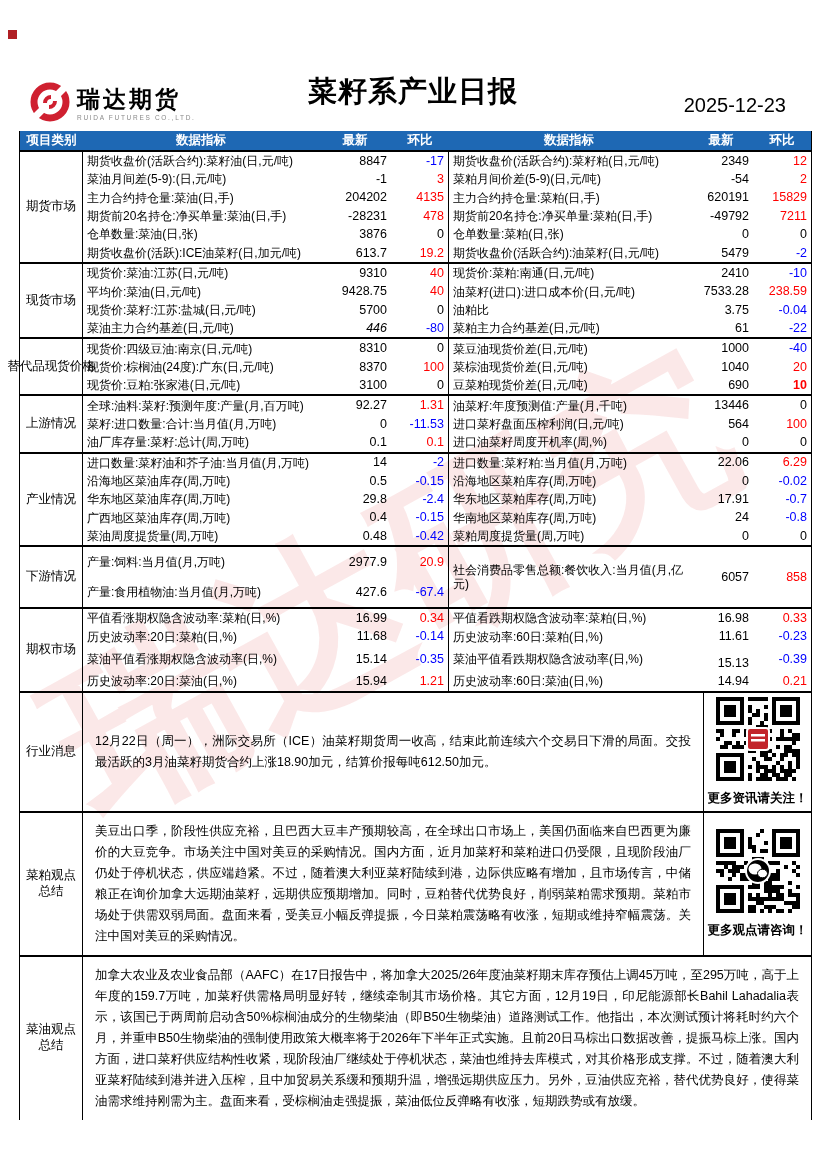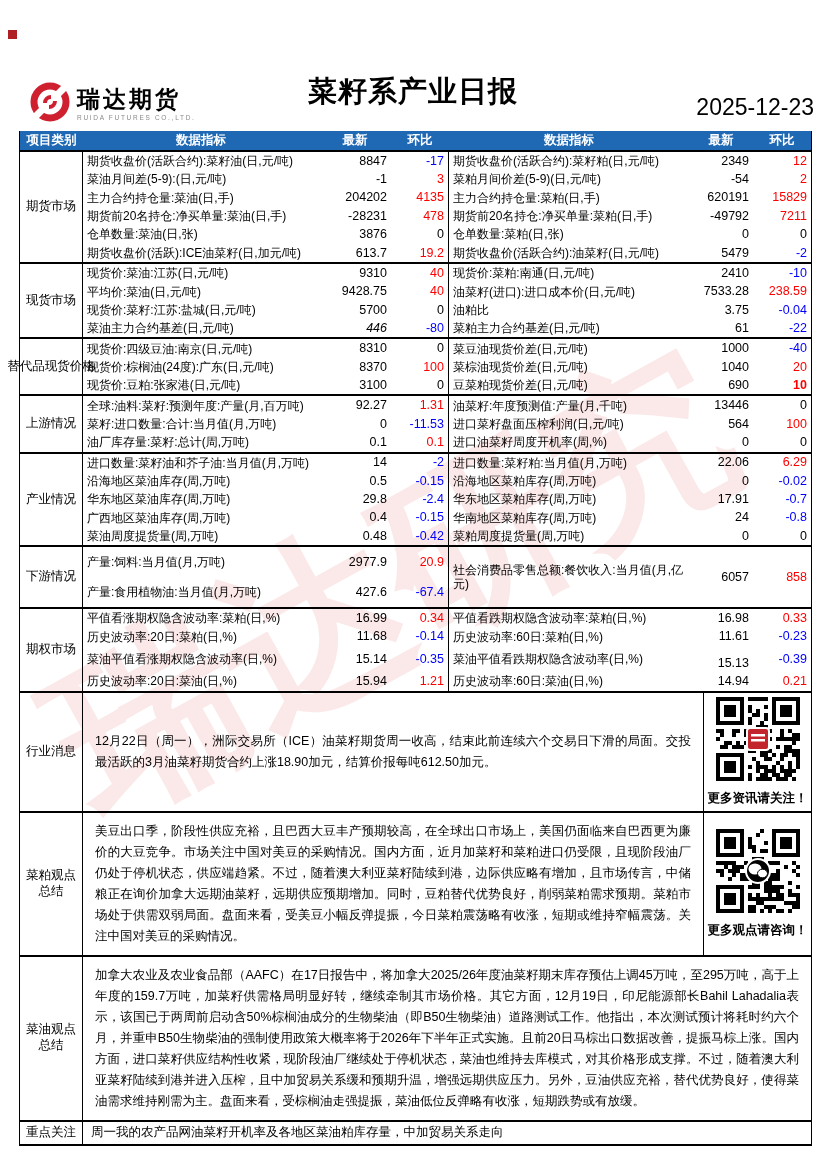--- a/index.html
+++ b/index.html
@@ -9,21 +9,21 @@
   .wm{position:absolute;left:0;top:0;width:826px;height:1169px;pointer-events:none;overflow:hidden;}
   .wm span{position:absolute;left:70px;top:640px;font-size:185px;font-weight:700;
            color:rgba(225,80,80,0.13);white-space:nowrap;transform:rotate(-29deg);transform-origin:left center;}
   
   .red-dot{position:absolute;left:8px;top:30px;width:9px;height:9px;background:#b01f24;}
   .brand{position:absolute;left:30px;top:82px;display:flex;align-items:center;gap:7px;}
   .brand-txt{display:flex;flex-direction:column;}
   .brand-cn{font-size:23px;font-weight:800;letter-spacing:3px;line-height:1.1;}
   .brand-en{font-size:6.5px;color:#8a8a8a;letter-spacing:1.7px;margin-top:2px;}
   .title{position:absolute;left:0;right:0;top:72px;text-align:center;font-size:29px;font-weight:900;letter-spacing:1px;}
-  .rpt-date{position:absolute;right:12px;top:94px;font-size:23px;}
+  .rpt-date{position:absolute;right:40px;top:94px;font-size:20px;}
   
   .tbl{position:absolute;left:19px;top:131px;width:791px;border-left:1px solid #000;border-right:1px solid #000;}
   .thead{display:grid;grid-template-columns:63px 236px 72px 58px 240px 64px 58px;background:#1e68b4;color:#fff;
          font-weight:bold;font-size:12.5px;height:19px;align-items:center;text-align:center;}
   .sect{border-top:2px solid #000;position:relative;}
   .sect.grid{display:grid;grid-template-columns:63px 236px 72px 58px 240px 64px 58px;}
   .sect.text{display:grid;}
   .sect.last{border-bottom:2.5px solid #000;}
   .cat{grid-column:1;border-right:1px solid #000;display:flex;align-items:center;justify-content:center;
        text-align:center;font-size:12.5px;line-height:1.25;padding:0 1px;}
@@ -544,19 +544,15 @@
                 <ellipse cx="39" cy="40" rx="6.5" ry="5.5" fill="#fff"></ellipse>
                 <ellipse cx="46.5" cy="44.5" rx="5" ry="4.3" fill="#fff" stroke="#000" stroke-width="1"></ellipse>
               </svg></div>
             <div class="qr-label">更多观点请咨询！</div>
           </div>
         </div>
         <div class=" sect text" style="grid-template-columns: 63px 728px; grid-template-rows: minmax(139px, auto);">
           <div class="cat">菜油观点总结</div>
           <div class="t-text">加拿大农业及农业食品部（AAFC）在17日报告中，将加拿大2025/26年度油菜籽期末库存预估上调45万吨，至295万吨，高于上年度的159.7万吨，加菜籽供需格局明显好转，继续牵制其市场价格。其它方面，12月19日，印尼能源部长Bahil Lahadalia表示，该国已于两周前启动含50%棕榈油成分的生物柴油（即B50生物柴油）道路测试工作。他指出，本次测试预计将耗时约六个月，并重申B50生物柴油的强制使用政策大概率将于2026年下半年正式实施。且前20日马棕出口数据改善，提振马棕上涨。国内方面，进口菜籽供应结构性收紧，现阶段油厂继续处于停机状态，菜油也维持去库模式，对其价格形成支撑。不过，随着澳大利亚菜籽陆续到港并进入压榨，且中加贸易关系缓和预期升温，增强远期供应压力。另外，豆油供应充裕，替代优势良好，使得菜油需求维持刚需为主。盘面来看，受棕榈油走强提振，菜油低位反弹略有收涨，短期跌势或有放缓。</div>
         </div>
-        <div class="last sect text compact" style="grid-template-columns: 63px 728px; grid-template-rows: minmax(22px, auto);">
-          <div class="cat">重点关注</div>
-          <div class="t-text">周一我的农产品网油菜籽开机率及各地区菜油粕库存量，中加贸易关系走向</div>
-        </div>
       </div>
   </div>
 </div>
 
 </body></html>

